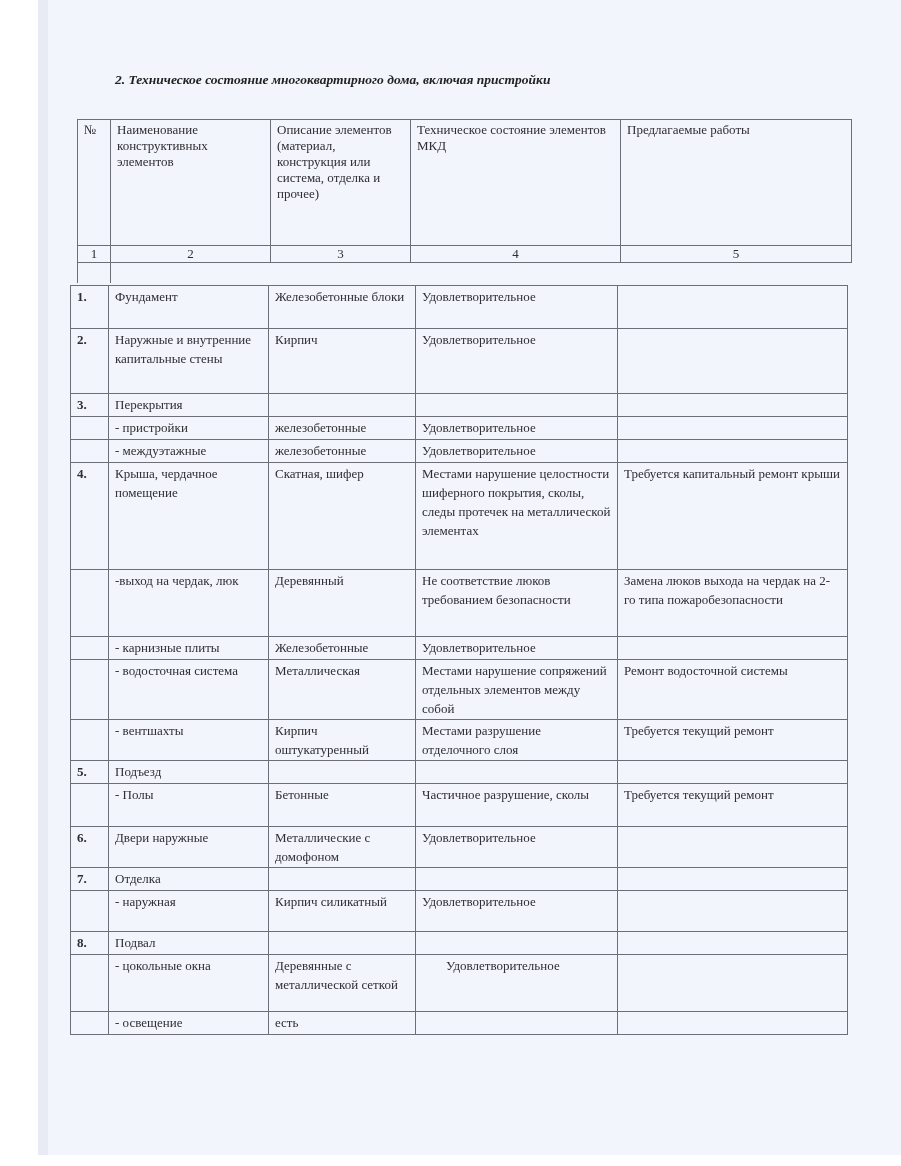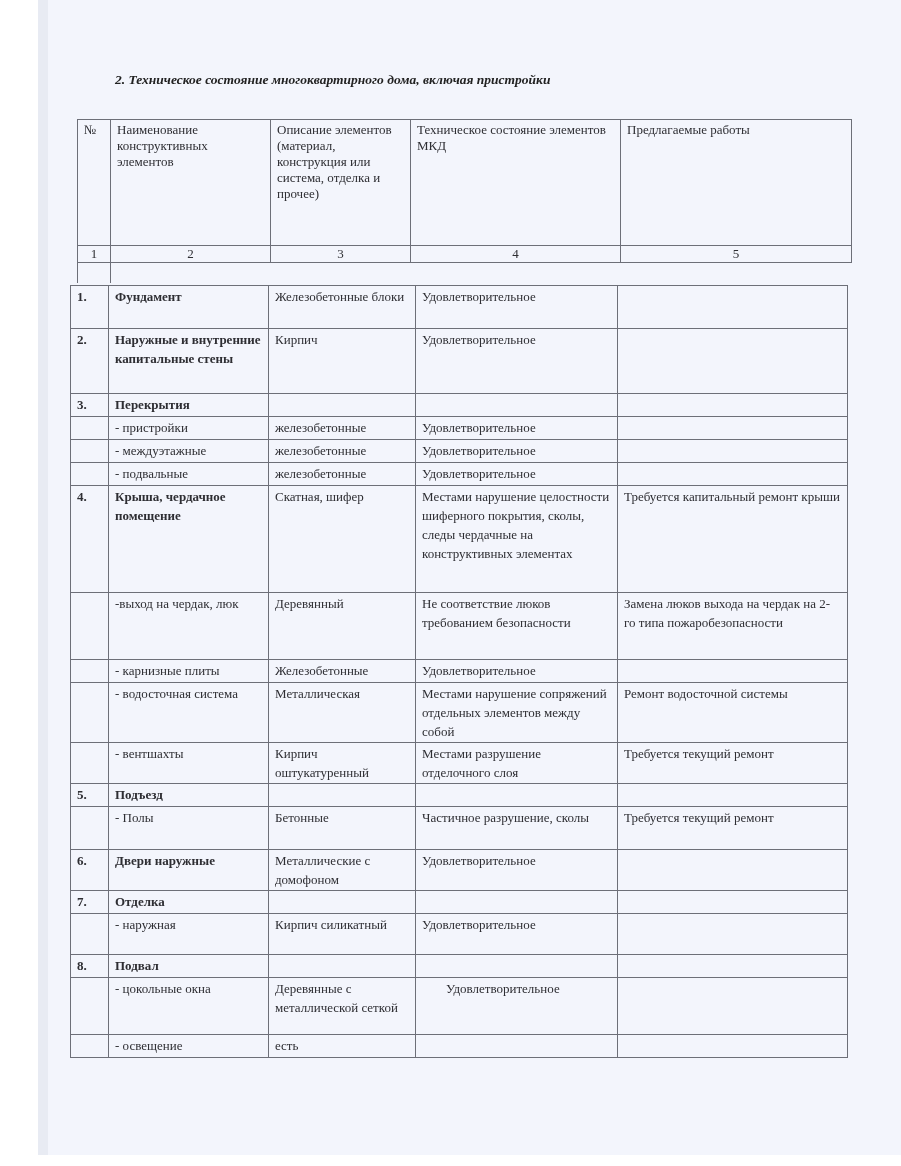--- a/index.html
+++ b/index.html
@@ -27,21 +27,21 @@
   }
   td {
     border: 1px solid #6d6f78; vertical-align: top; padding: 1px 6px 1px 6px;
     color: #2e2e33;
   }
   .hdr { left: 77px; top: 119px; }
   .hdr td { line-height: 16px; padding-top: 2px; }
   .hdr .nums td { text-align: center; height: 16px; padding: 0; line-height: 16px; }
   .hdr .gap td { height: 20px; padding: 0; }
   .body-tbl { left: 70px; top: 285px; }
-  .b { font-weight: bold; margin-top: 12px; }
+  .b { font-weight: normal; margin-top: 12px; }
   .num { font-weight: bold; }
   .indent-state { padding-left: 30px; }
 </style>
 </head>
 <body>
 
 <div class="paper"></div>
 <div class="paper-edge"></div>
 
 <div class="title">2. Техническое состояние многоквартирного дома, включая пристройки</div>
@@ -114,31 +114,24 @@
         <td></td>
       </tr>
       <tr>
         <td class="num" style="height: 20px;"></td>
         <td>- междуэтажные</td>
         <td>железобетонные</td>
         <td>Удовлетворительное</td>
         <td></td>
       </tr>
       <tr>
-        <td class="num" style="height: 20px;"></td>
-        <td>- подвальные</td>
-        <td>железобетонные</td>
-        <td>Удовлетворительное</td>
-        <td></td>
-      </tr>
-      <tr>
         <td class="num" style="height: 104px;">4.</td>
         <td class="b">Крыша, чердачное помещение</td>
         <td>Скатная, шифер</td>
-        <td>Местами нарушение целостности шиферного покрытия, сколы, следы чердачные на конструктивных элементах</td>
+        <td>Местами нарушение целостности шиферного покрытия, сколы, следы протечек на металлической элементах</td>
         <td>Требуется капитальный ремонт крыши</td>
       </tr>
       <tr>
         <td class="num" style="height: 64px;"></td>
         <td>-выход на чердак, люк</td>
         <td>Деревянный</td>
         <td>Не соответствие люков требованием безопасности</td>
         <td>Замена люков выхода на чердак на 2-го типа пожаробезопасности</td>
       </tr>
       <tr>

